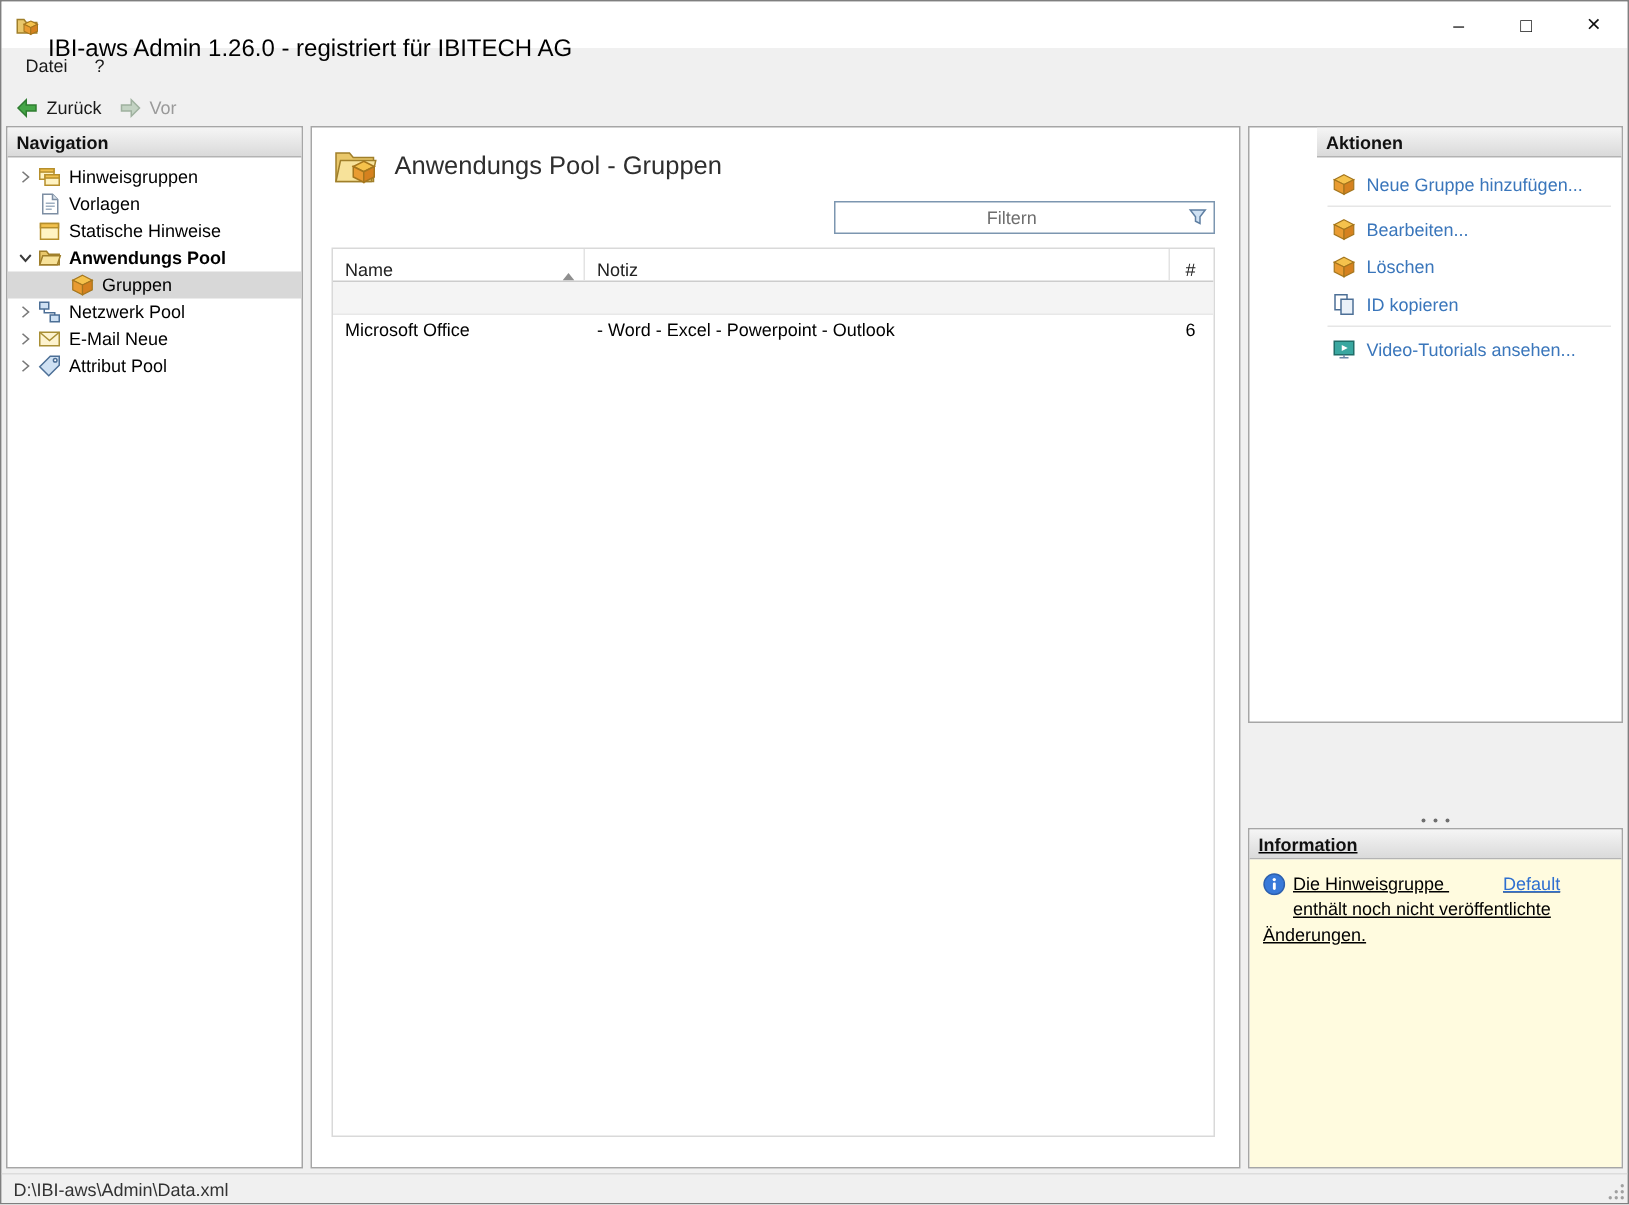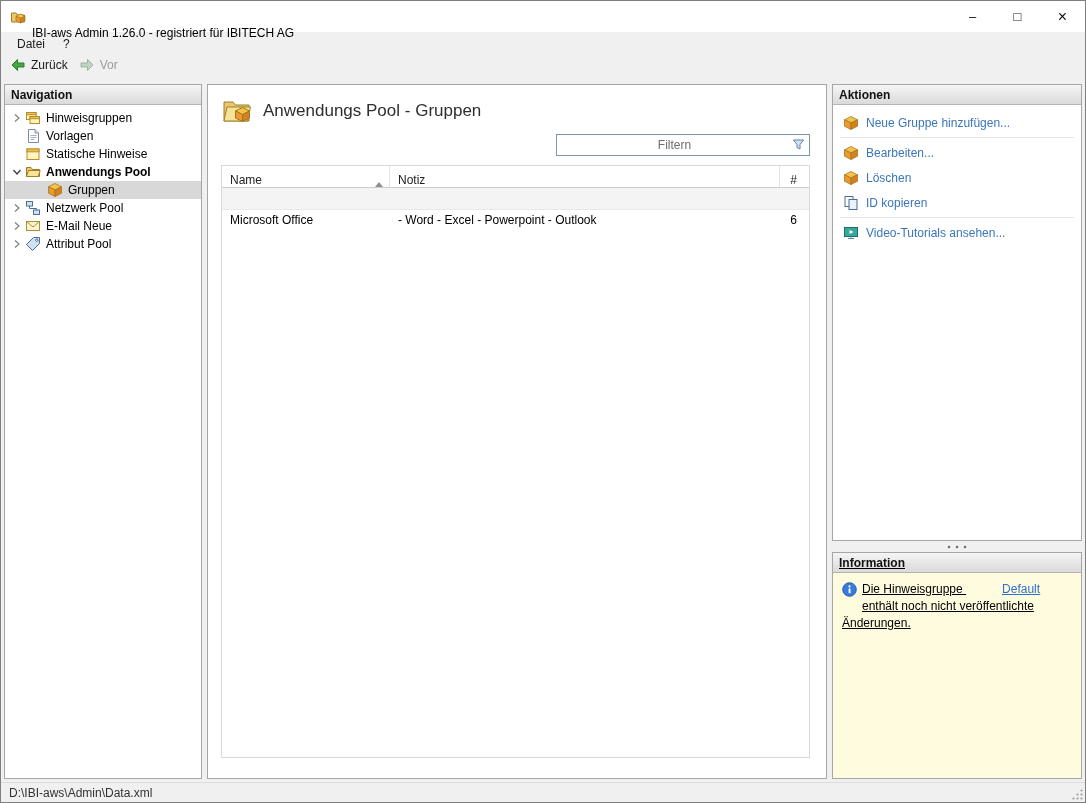--- a/index.html
+++ b/index.html
@@ -5,45 +5,45 @@
   * { margin:0; padding:0; box-sizing:border-box; }
   html,body { background:#ffffff; }
   body { font-family:"Liberation Sans", sans-serif; font-size:12px; color:#000; }
 
   .app { position:relative; width:1086px; height:803px; background:#f0f0f0;
          border:1px solid #7f7f7f; overflow:hidden; }
 
   
   .titlebar { height:31px; background:#fff; display:flex; align-items:center; }
   .app-icon { margin:0 6px 0 9px; display:flex; }
-  .win-title { font-size:12px; color:#000;margin-top:32px; }
+  .win-title { font-size:16px; color:#000;margin-top:32px; }
   .win-buttons { margin-left:auto; display:flex; height:31px; }
   .win-btn { width:45px; height:100%; display:flex; align-items:center;
              justify-content:center; font-size:13px; color:#111; cursor:default; }
   .win-btn span { line-height:1; }
 
   
   .menubar { height:23px; background:#f0f0f0; display:flex; align-items:center; padding-left:7px; }
   .menu-item { font-size:12px; padding:3px 9px; color:#1a1a1a; cursor:default; }
-  .toolbar { height:27px; background:#f0f0f0; display:flex; align-items:flex-start; padding-left:6px; }
+  .toolbar { height:27px; background:#f0f0f0; display:flex; align-items:flex-end; padding-left:6px; }
   .tool-btn { display:flex; align-items:center; gap:5px; font-size:12px;
               padding:2px 8px 2px 3px; color:#1a1a1a; cursor:default; }
   .tool-btn.disabled { color:#9a9a9a; }
 
   
   .workspace { position:absolute; top:81px; left:0; right:0; bottom:20px; background:#f0f0f0; }
   .panel { position:absolute; background:#fff; border:1px solid #a6a6a6;
            display:flex; flex-direction:column; overflow:hidden; }
   .panel-header { height:20px; flex:0 0 20px; background:linear-gradient(#f5f5f5,#dadada);
                   border-bottom:1px solid #b3b3b3; display:flex; align-items:center;
                   padding-left:6px; font-size:12px; font-weight:bold; color:#111; }
   .nav-panel  { left:3px; top:2px; width:198px; bottom:3px; }
   .main-panel { left:206px; top:2px; width:620px; bottom:3px; }
   .right-region { position:absolute; left:831px; top:2px; right:3px; bottom:3px; }
-  .actions-panel { top:0; left:0; right:0; height:457px; }
+  .actions-panel { top:0; left:0; right:0; height:398px;padding-left:45px; }
   .splitter { position:absolute; top:457px; left:0; right:0; height:11px;
               display:flex; align-items:center; justify-content:center; cursor:ns-resize; }
   .info-panel { top:468px; left:0; right:0; bottom:0;text-decoration:underline; }
 
   
   .tree { padding-top:4px; }
   .tree-row { display:flex; align-items:center; height:18px; padding-left:4px;
               font-size:12px; cursor:default; white-space:nowrap; }
   .tree-row.selected { background:#d8d8d8; }
   .expander { width:16px; flex:0 0 16px; display:flex; justify-content:center; align-items:center; }

